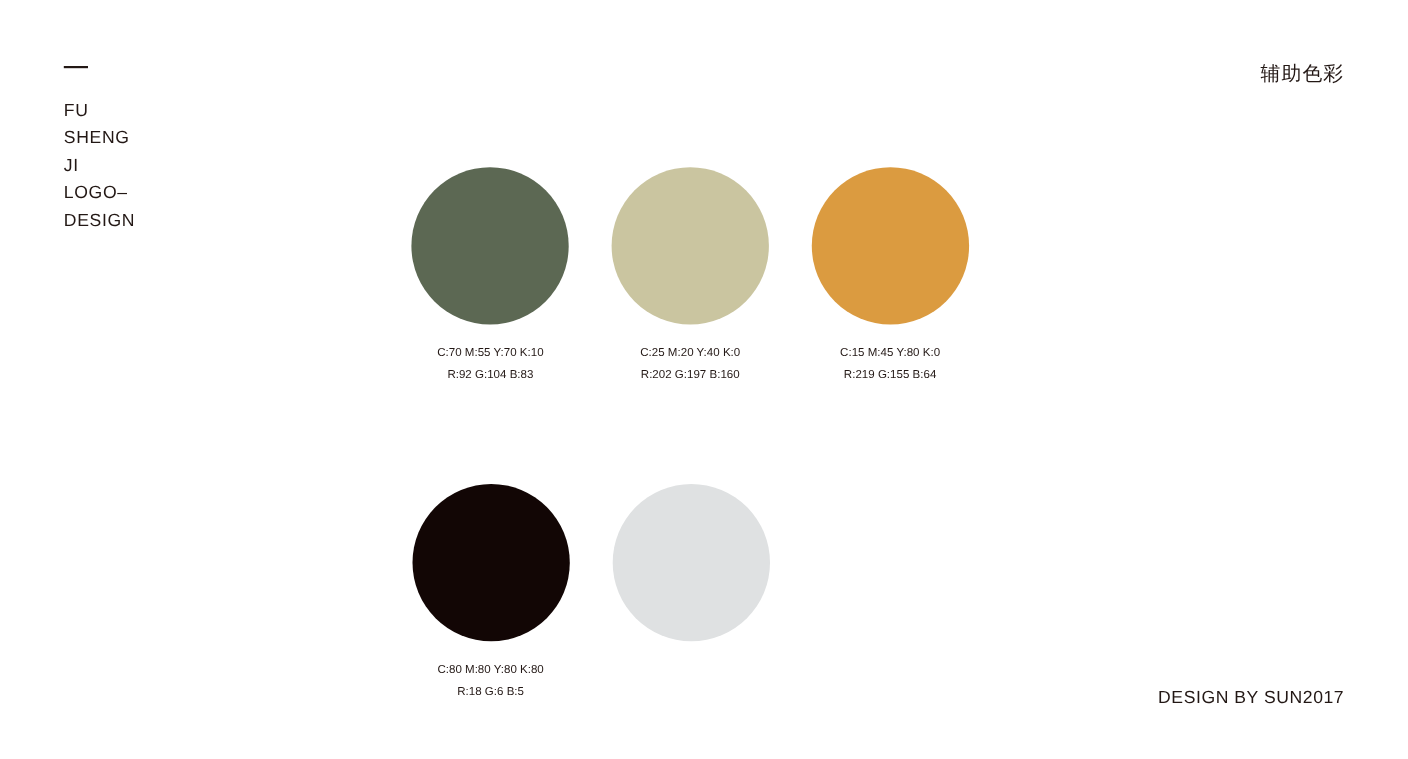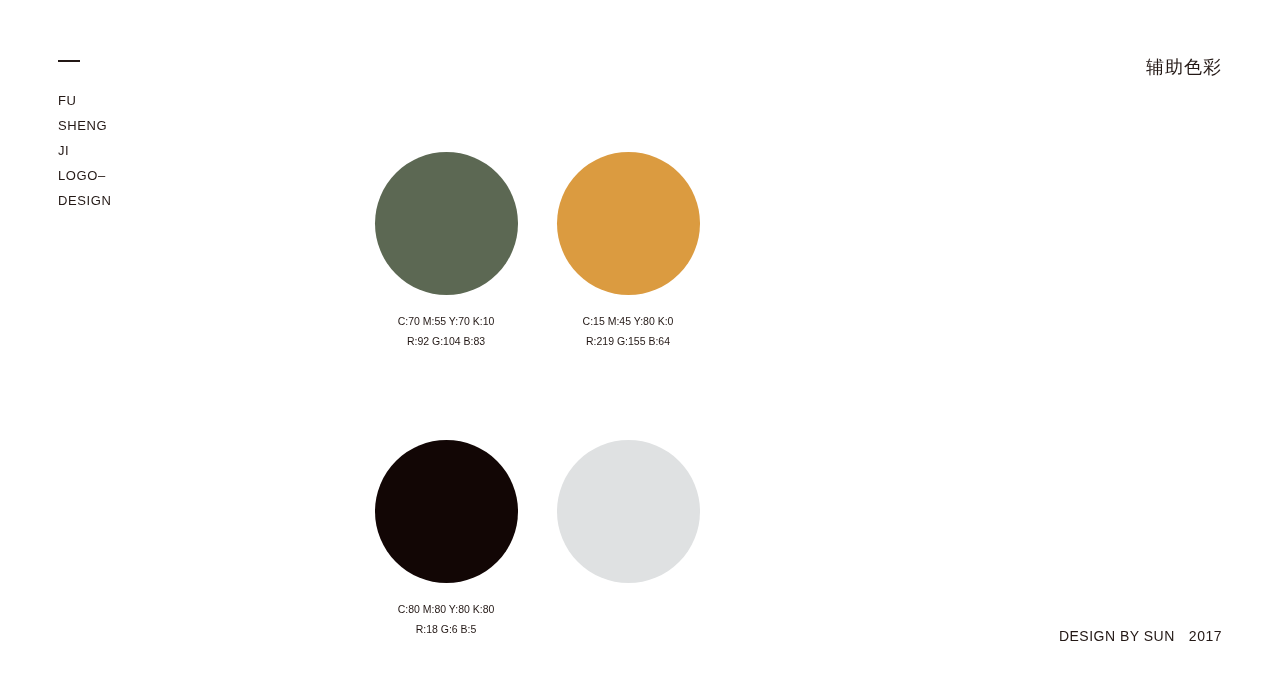--- a/index.html
+++ b/index.html
@@ -23,21 +23,21 @@
     top: 60px;
     width: 120px;
   }
   #sidebar-rule {
     width: 22px;
     height: 2px;
     background: #231815;
     margin-bottom: 26px;
   }
   .sidebar-line {
-    font-size: 13px;
+    font-size: 16px;
     letter-spacing: 0.6px;
     line-height: 25px;
     color: #231815;
     white-space: nowrap;
   }
 
   
   #page-title {
     position: absolute;
     right: 58px;
@@ -85,26 +85,25 @@
     line-height: 20px;
     color: #231815;
     white-space: nowrap;
   }
 
   
   #footer {
     position: absolute;
     right: 58px;
     bottom: 46px;
-    font-size: 14px;
+    font-size: 16px;
     letter-spacing: 0.5px;
     color: #231815;
     white-space: nowrap;
     display: flex;
-    gap: 14px;
   }
 </style>
 </head>
 <body>
 
 <div id="sidebar">
   <div id="sidebar-rule"></div>
   <div class="sidebar-line">FU</div>
   <div class="sidebar-line">SHENG</div>
   <div class="sidebar-line">JI</div>
@@ -115,20 +114,27 @@
 <div id="page-title">辅助色彩</div>
 
 <div id="swatch-grid">
 
   <div class="swatch-row">
     <div class="swatch-cell">
       <div class="swatch-circle" style="background: rgb(92, 104, 83);"></div>
       <div class="swatch-labels">
         <div class="swatch-cmyk">C:70 M:55 Y:70 K:10</div>
         <div class="swatch-rgb">R:92 G:104 B:83</div>
+      </div>
+    </div>
+    <div class="swatch-cell">
+      <div class="swatch-circle" style="background: rgb(202, 197, 160);"></div>
+      <div class="swatch-labels">
+        <div class="swatch-cmyk">C:25 M:20 Y:40 K:0</div>
+        <div class="swatch-rgb">R:202 G:197 B:160</div>
       </div>
     </div>
     <div class="swatch-cell">
       <div class="swatch-circle" style="background: rgb(219, 155, 64);"></div>
       <div class="swatch-labels">
         <div class="swatch-cmyk">C:15 M:45 Y:80 K:0</div>
         <div class="swatch-rgb">R:219 G:155 B:64</div>
       </div>
     </div>
   </div>

